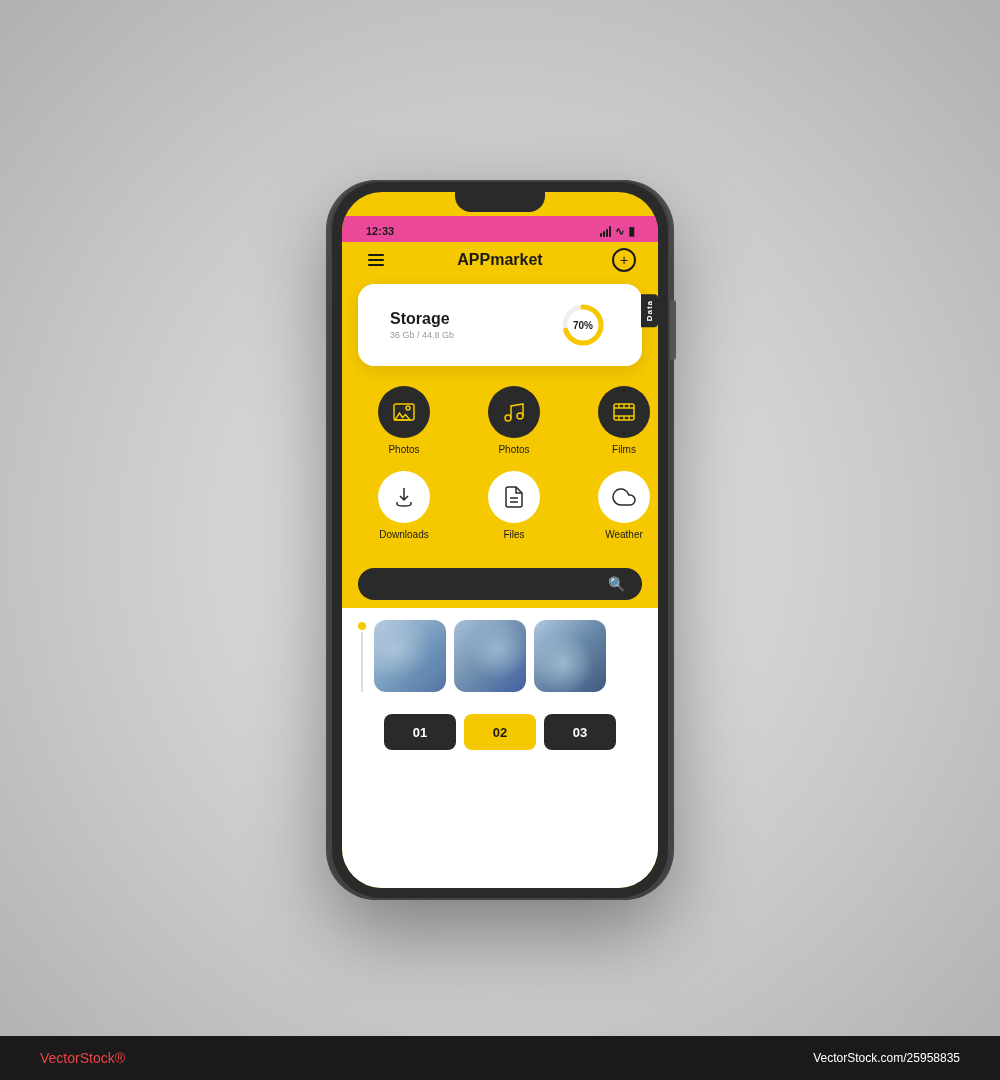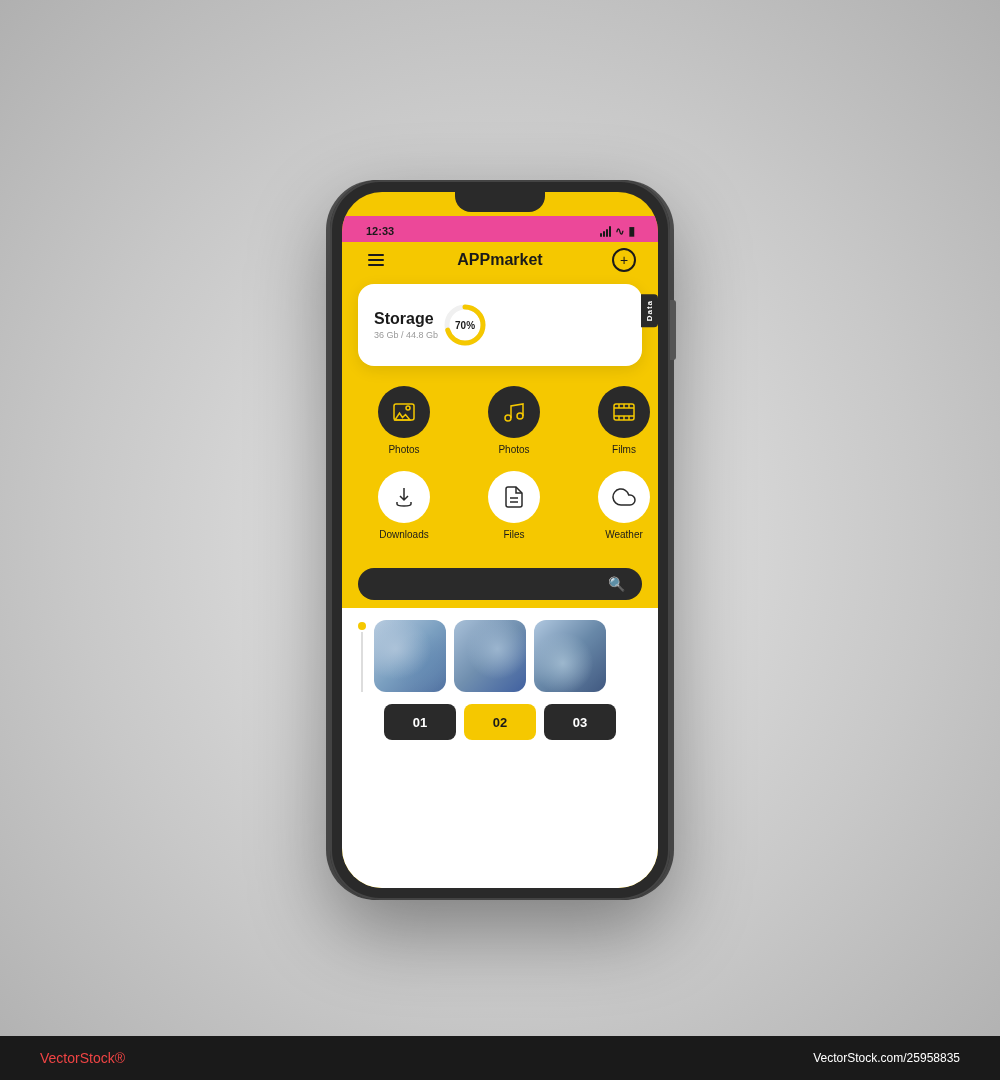--- a/index.html
+++ b/index.html
@@ -141,23 +141,23 @@
 
     
     .storage-section {
       padding: 0 16px 8px;
       position: relative;
     }
 
     .storage-card {
       background: white;
       border-radius: 16px;
-      padding: 14px 16px;
-      display: flex;
-      justify-content: flex-start;
+      padding: 14px 32px;
+      display: flex;
+      justify-content: space-between;
       align-items: center;
       box-shadow: 0 4px 15px rgba(0,0,0,0.1);
     }
 
     .storage-label {
       font-weight: 800;
       font-size: 16px;
       color: #1a1a1a;
     }
 
@@ -291,21 +291,21 @@
     }
 
     
     .bottom-section {
       background: white;
       flex: 1;
       border-radius: 0;
       padding: 12px 16px;
       display: flex;
       flex-direction: column;
-      gap: 12px;
+      gap: 22px;
     }
 
     .thumbnails-row {
       display: flex;
       gap: 8px;
       align-items: flex-start;
     }
 
     .timeline-line {
       display: flex;

